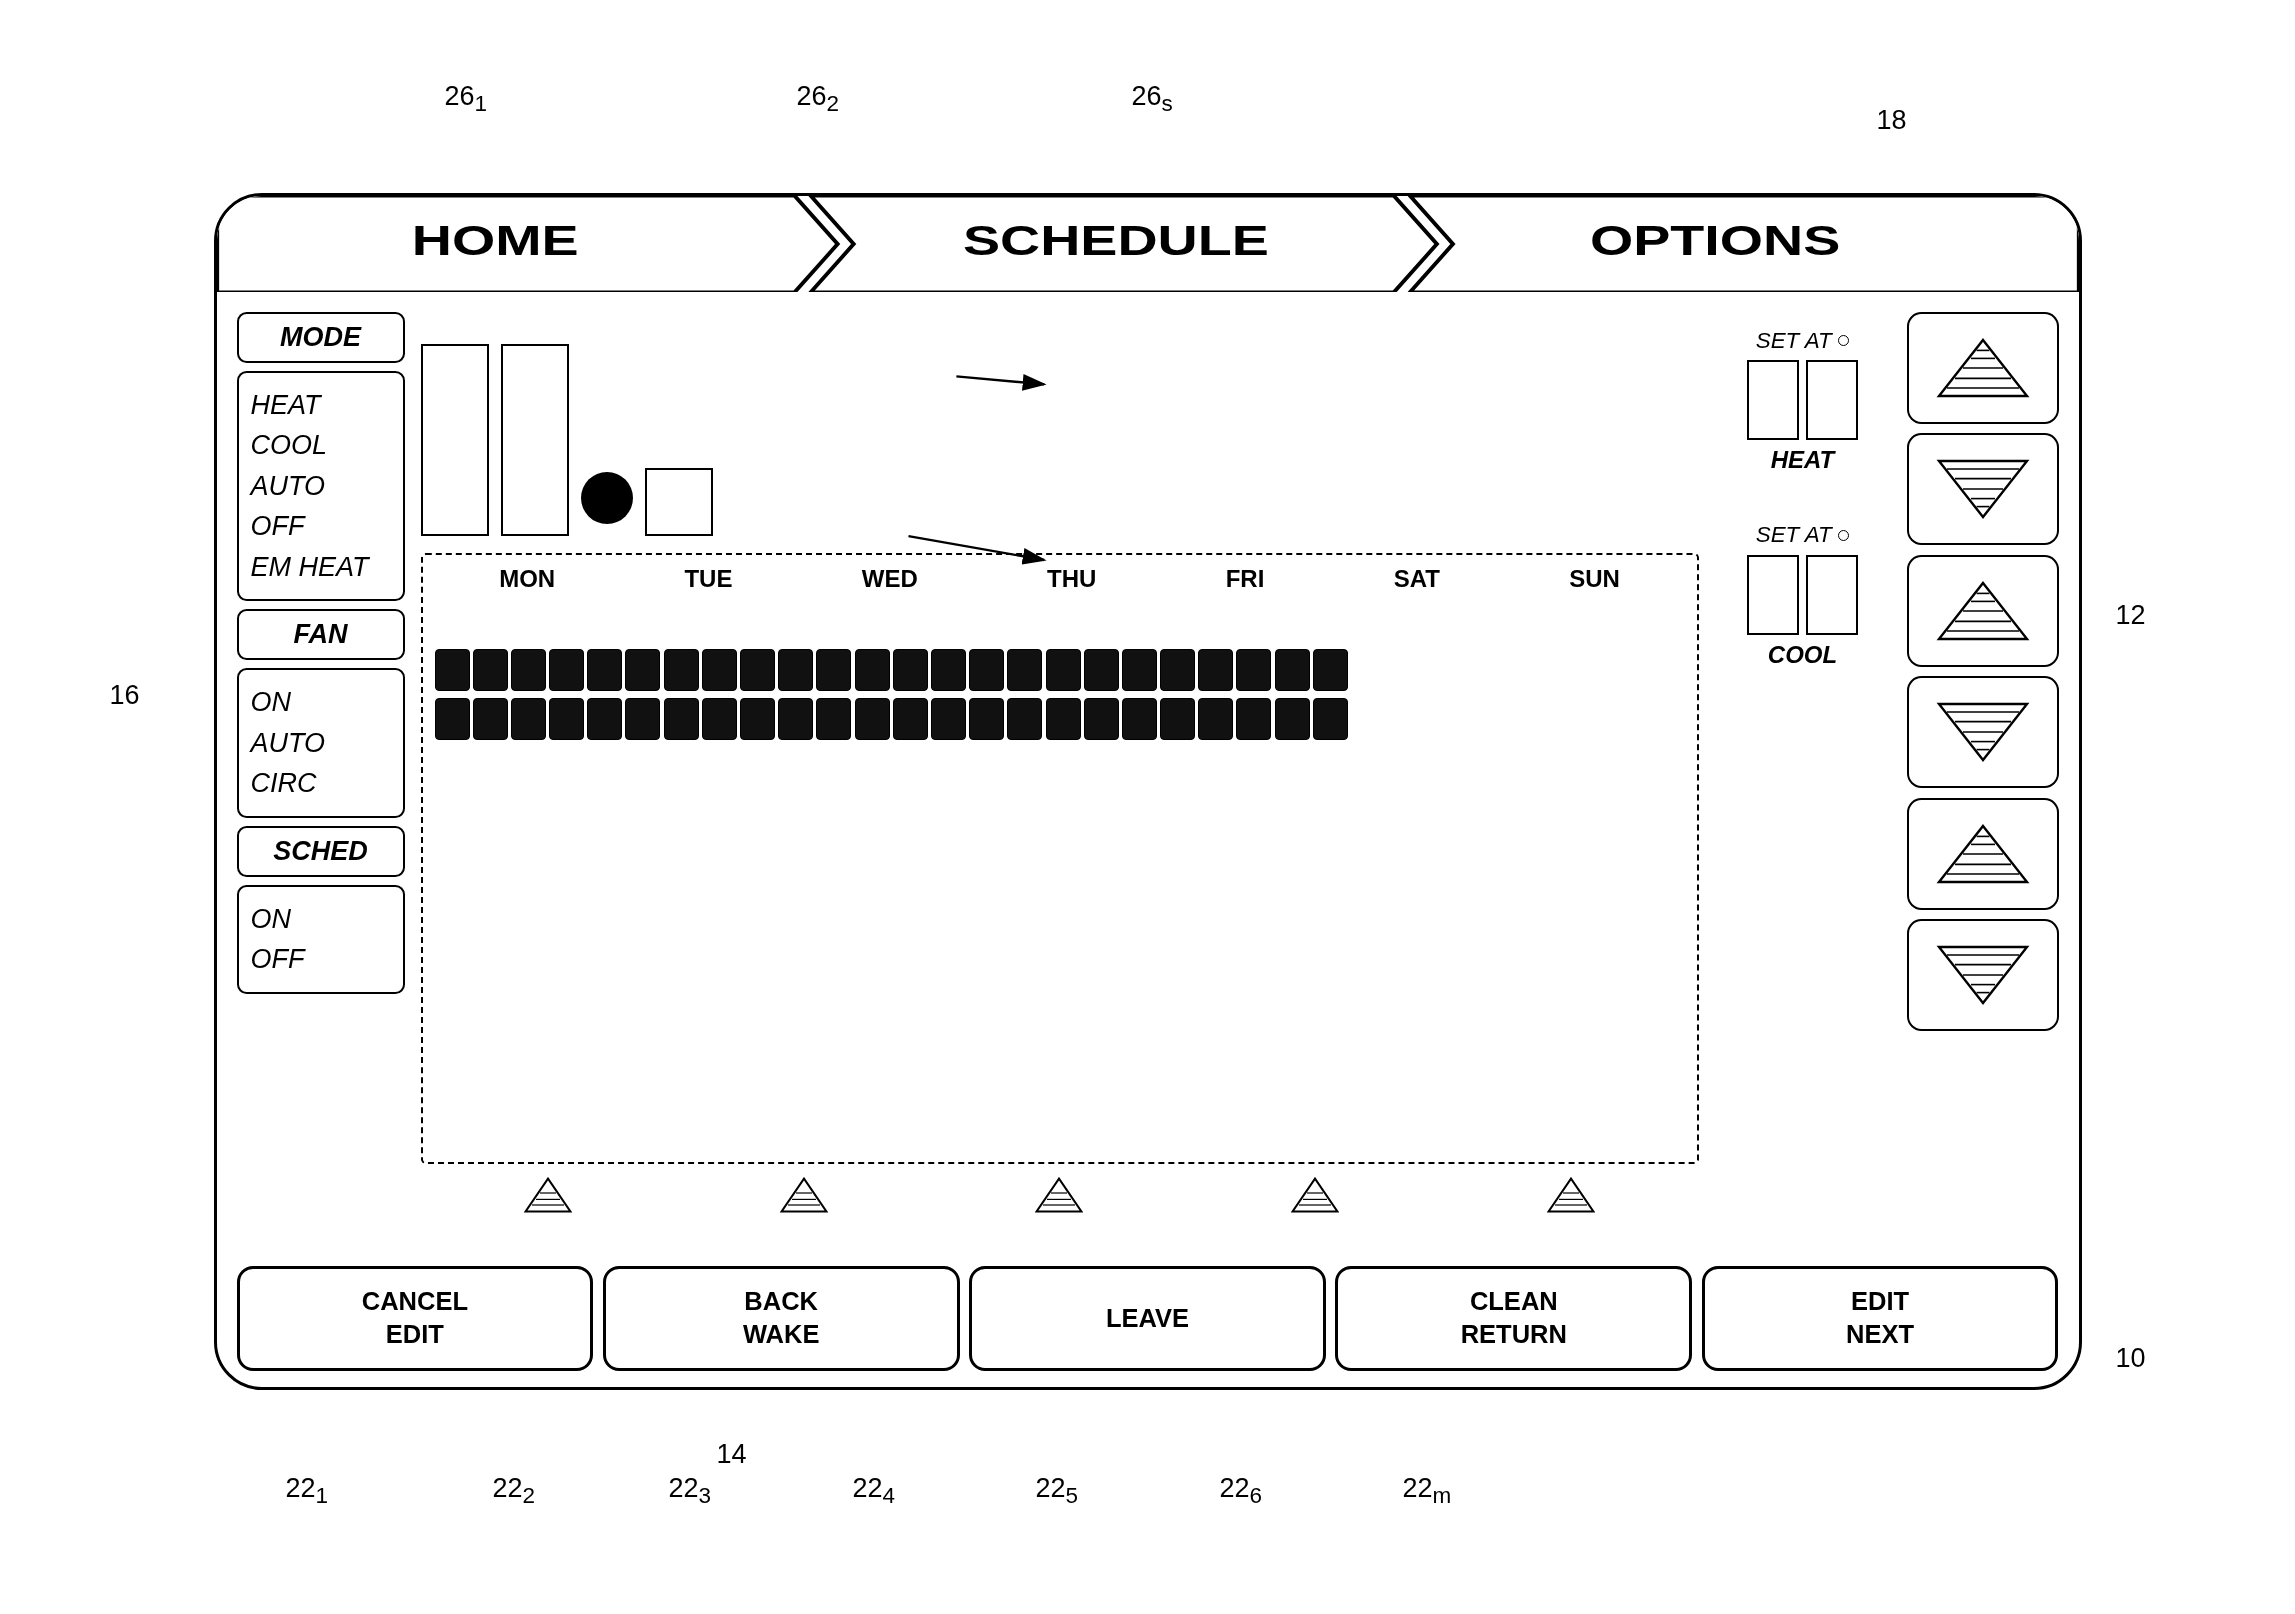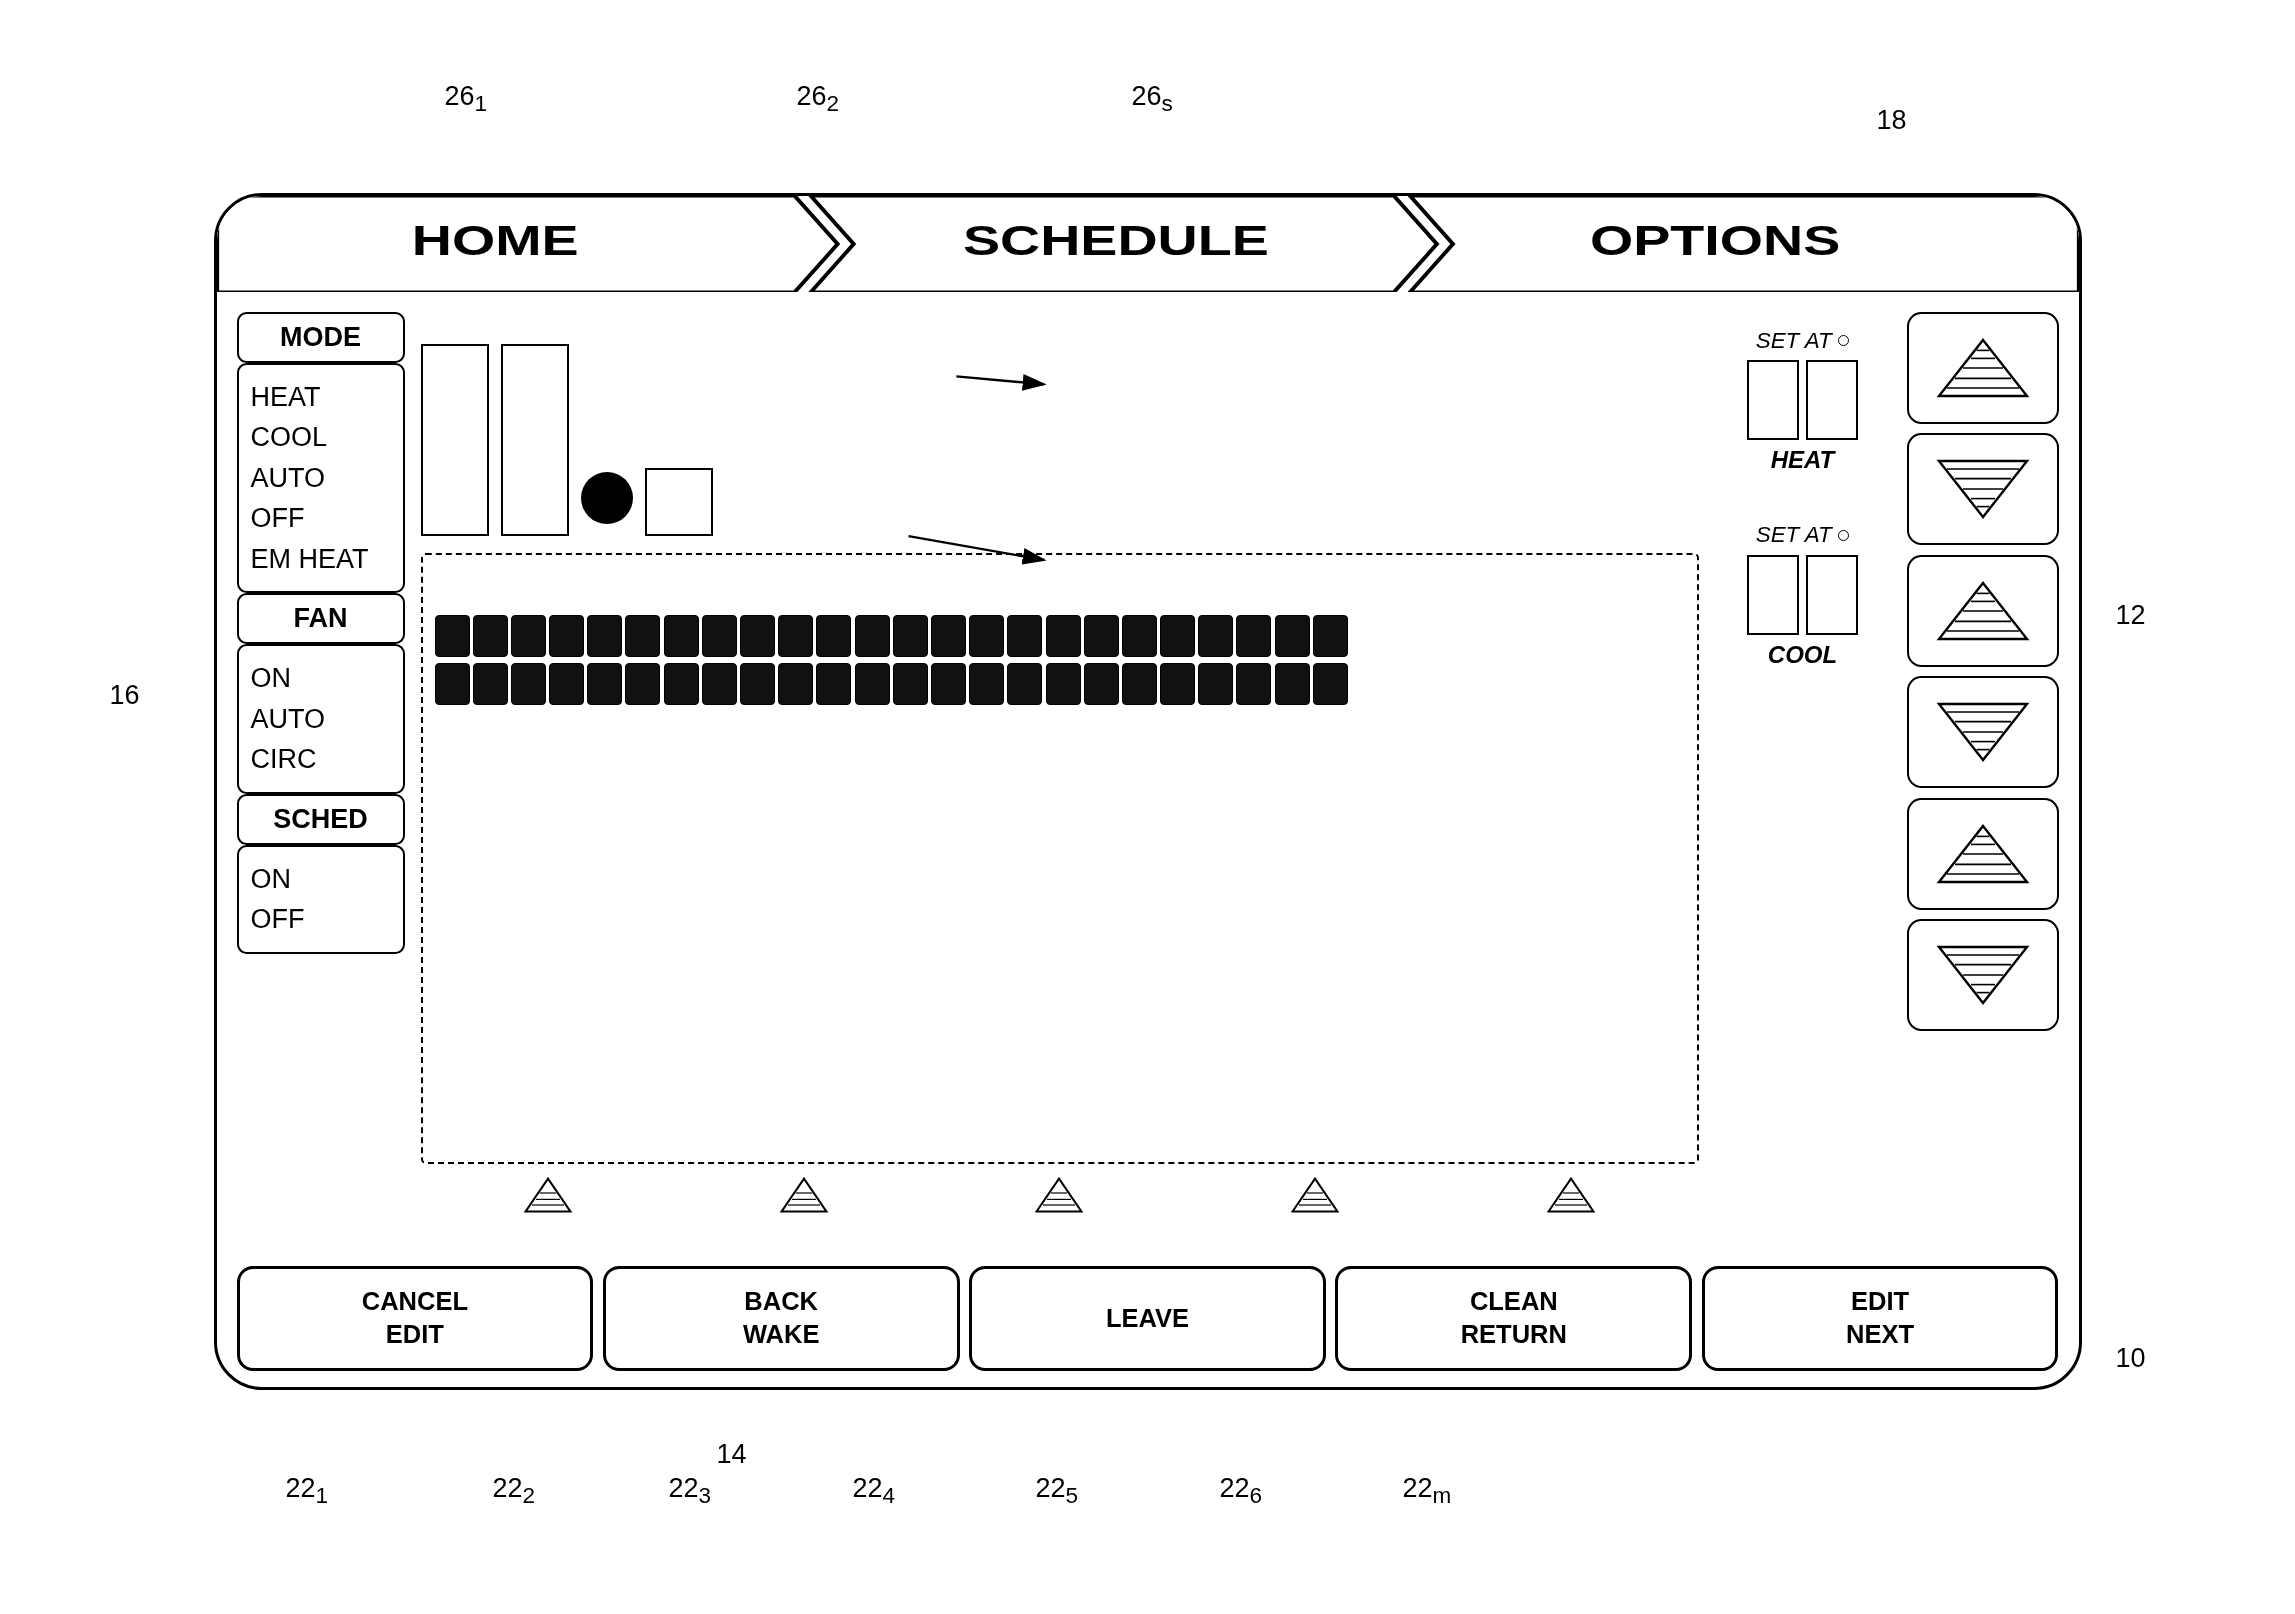--- a/index.html
+++ b/index.html
@@ -186,21 +186,21 @@
 
       <text x="260" y="74" font-size="52" font-weight="bold" font-family="Arial" text-anchor="middle" fill="black">HOME</text>
       <text x="840" y="74" font-size="52" font-weight="bold" font-family="Arial" text-anchor="middle" fill="black">SCHEDULE</text>
       <text x="1400" y="74" font-size="52" font-weight="bold" font-family="Arial" text-anchor="middle" fill="black">OPTIONS</text>
     </svg>
 
     <div style="position:absolute; top:96px; left:0; right:0; bottom:0; display:flex; flex-direction:column; padding:20px 20px 16px 20px; gap:12px;">
 
       <div style="display:flex; flex-direction:row; gap:16px; flex:1; min-height:0;">
 
-        <div style="display:flex; flex-direction:column; gap:0; width:168px; flex-shrink:0;">
+        <div style="display:flex; flex-direction:column; gap:8px; width:168px; flex-shrink:0;font-style:italic;">
           <div class="mode-button">MODE</div>
           <div class="mode-list">
             <div>HEAT</div>
             <div>COOL</div>
             <div>AUTO</div>
             <div>OFF</div>
             <div>EM HEAT</div>
           </div>
           <div class="fan-button">FAN</div>
           <div class="fan-list">
@@ -219,20 +219,29 @@
 
           <div style="display:flex; flex-direction:row; align-items:flex-end; gap:12px; height:224px; position:relative; margin-bottom:8px;">
             <div style="width:68px; height:192px; border:2.4px solid #000; background:#fff;"></div>
             <div style="width:68px; height:192px; border:2.4px solid #000; background:#fff;"></div>
             <div style="width:52px; height:52px; border-radius:50%; background:#000; margin-bottom:12px;"></div>
             <div style="width:68px; height:68px; border:2.4px solid #000; background:#fff; margin-bottom:0;"></div>
           </div>
 
           <div style="border:2.4px dashed #000; border-radius:4.8px; padding:9.6px 12px; flex:1;">
 
+            <div style="display:flex; justify-content:space-around; font-size:24px; font-weight:bold; margin-bottom:6.4px;">
+              <span>MON</span>
+              <span>TUE</span>
+              <span>WED</span>
+              <span>THU</span>
+              <span>FRI</span>
+              <span>SAT</span>
+              <span>SUN</span>
+            </div>
 
             <div style="display:flex; gap:4px; margin-bottom:6.4px; flex-wrap:nowrap;">
 
               <svg viewBox="0 0 1200 55" height="44" style="flex:1;" preserveAspectRatio="none">
                 
                 
                 
               </svg>
             </div>
 

